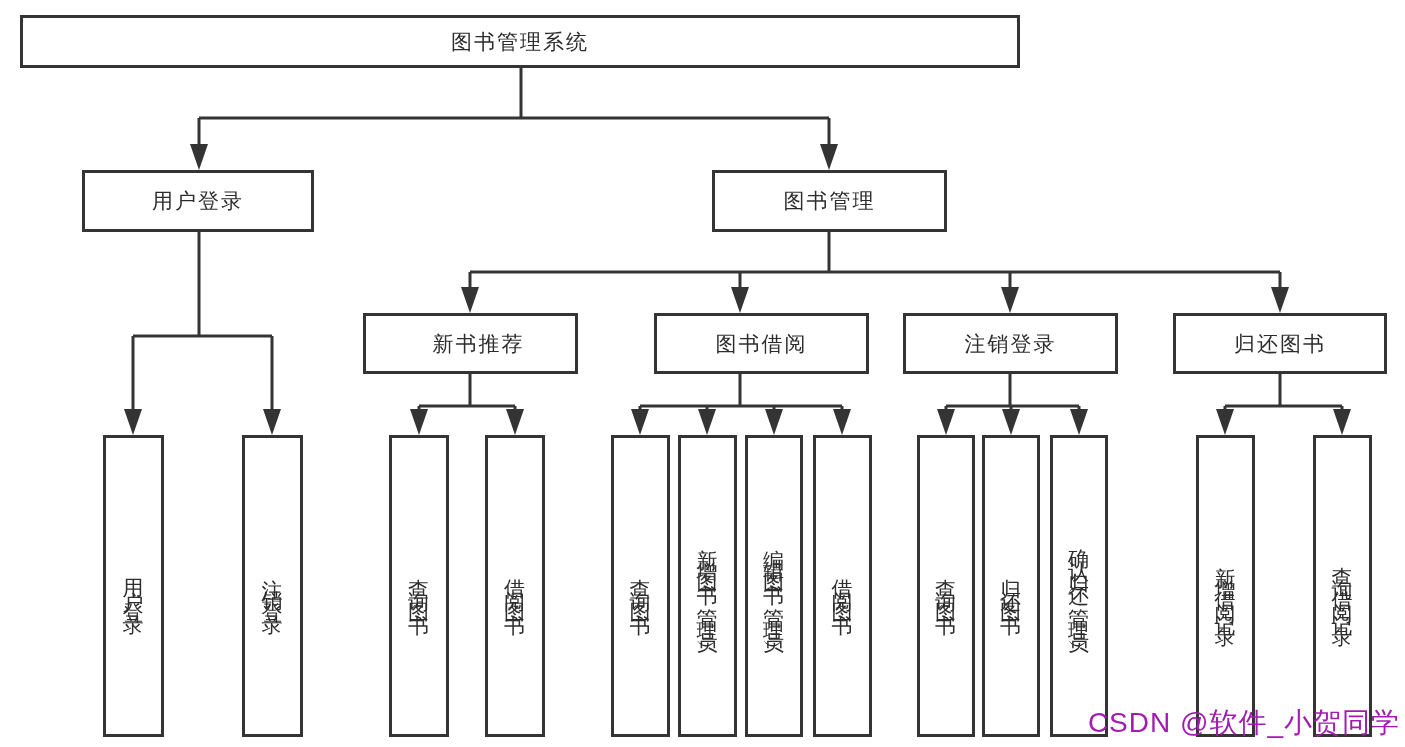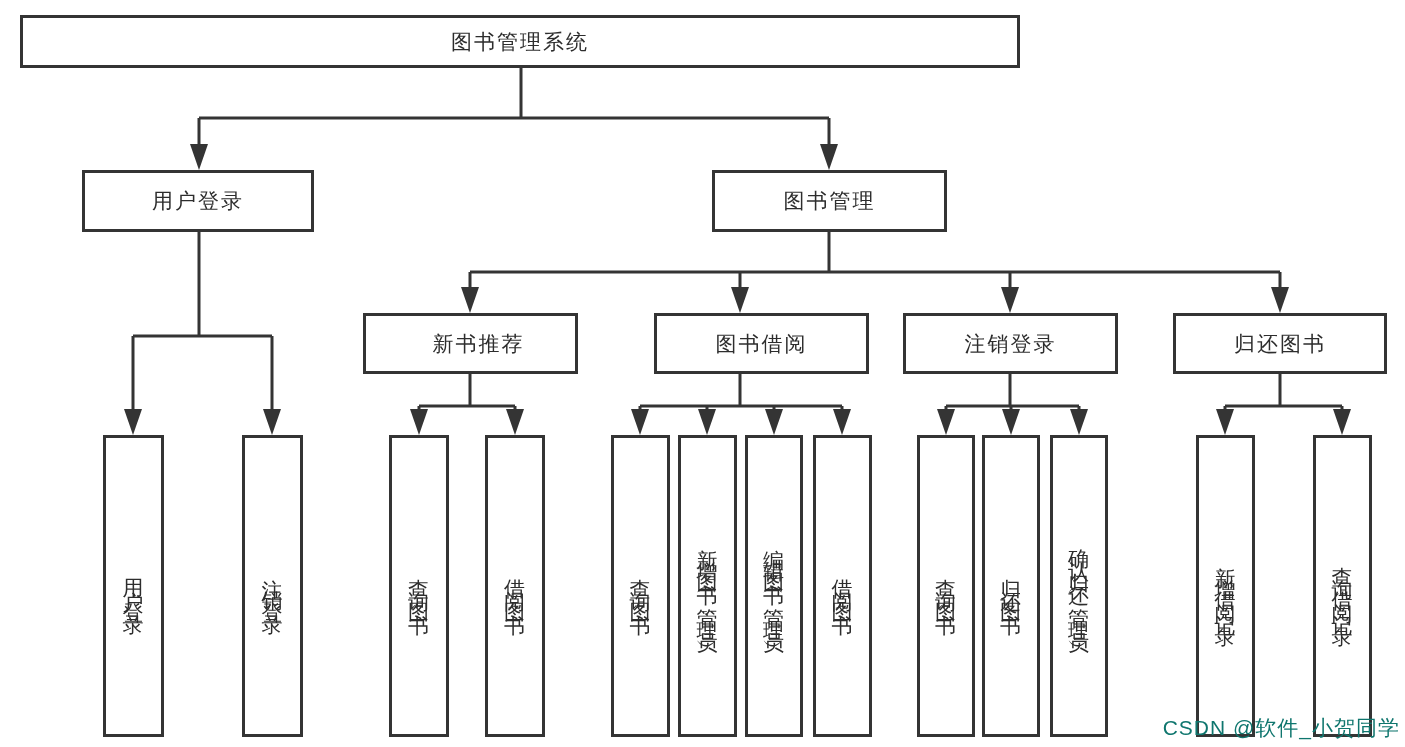--- a/index.html
+++ b/index.html
@@ -46,22 +46,22 @@
     color: #2d2d2d;
     font-size: 21px;
     letter-spacing: 12px;
     line-height: 1;
     white-space: nowrap;
   }
   .watermark {
     position: absolute;
     right: 5px;
     bottom: 5px;
-    color: #0f766e;
-    font-size: 21px;
+    color: #a21caf;
+    font-size: 28px;
     letter-spacing: 1px;
     z-index: 3;
     pointer-events: none;
   }
 </style>
 </head>
 <body>
 
 <div class="canvas">
 

